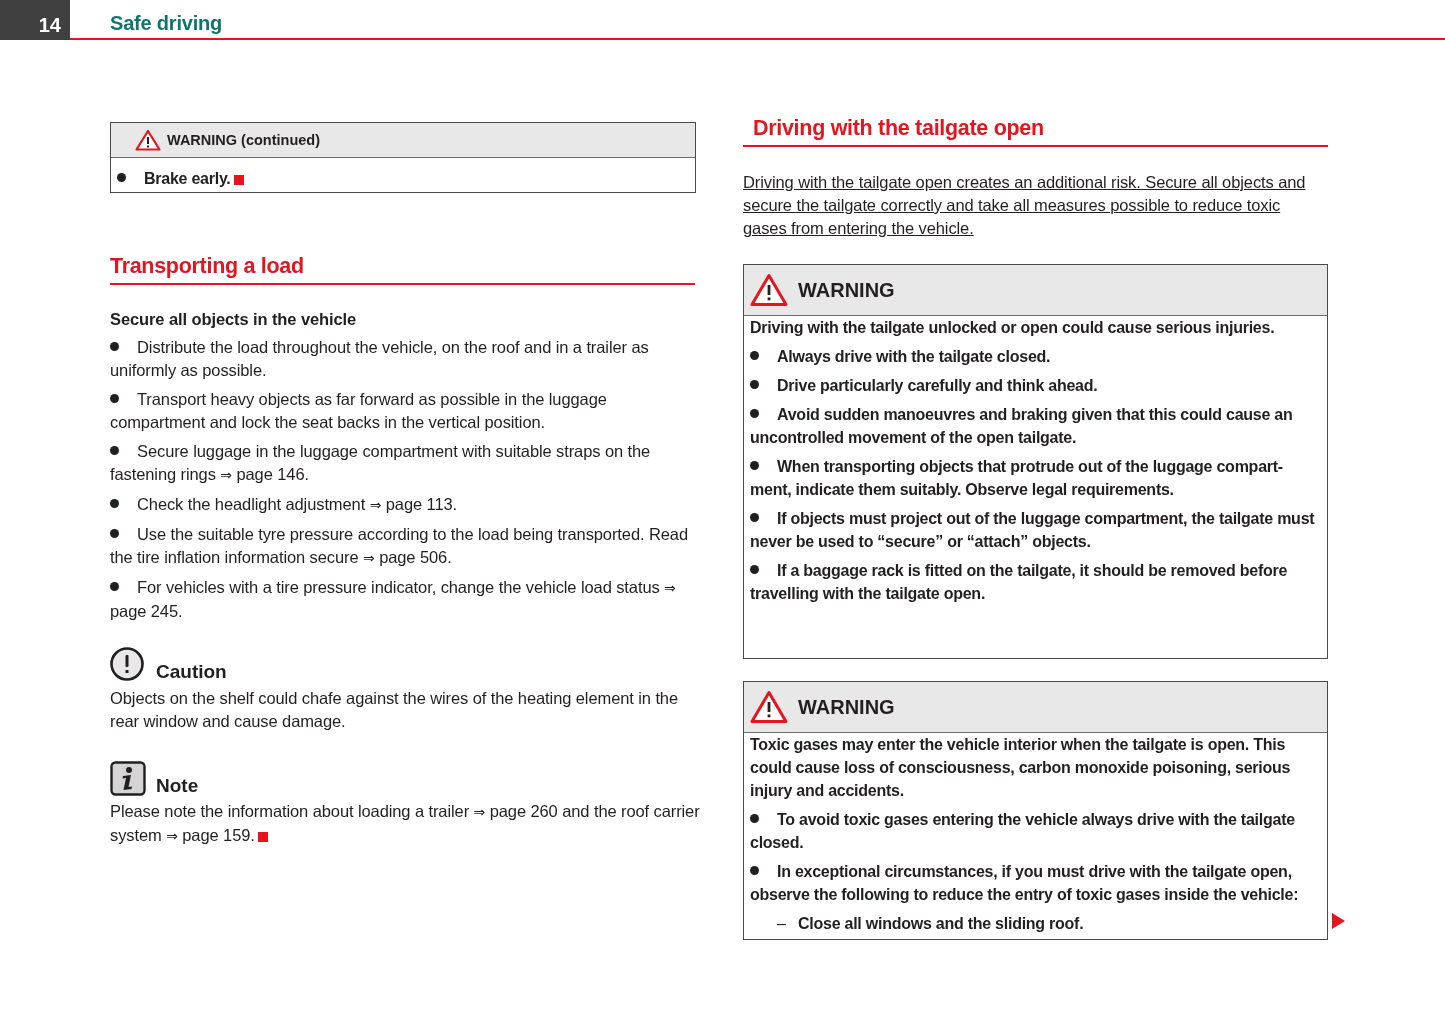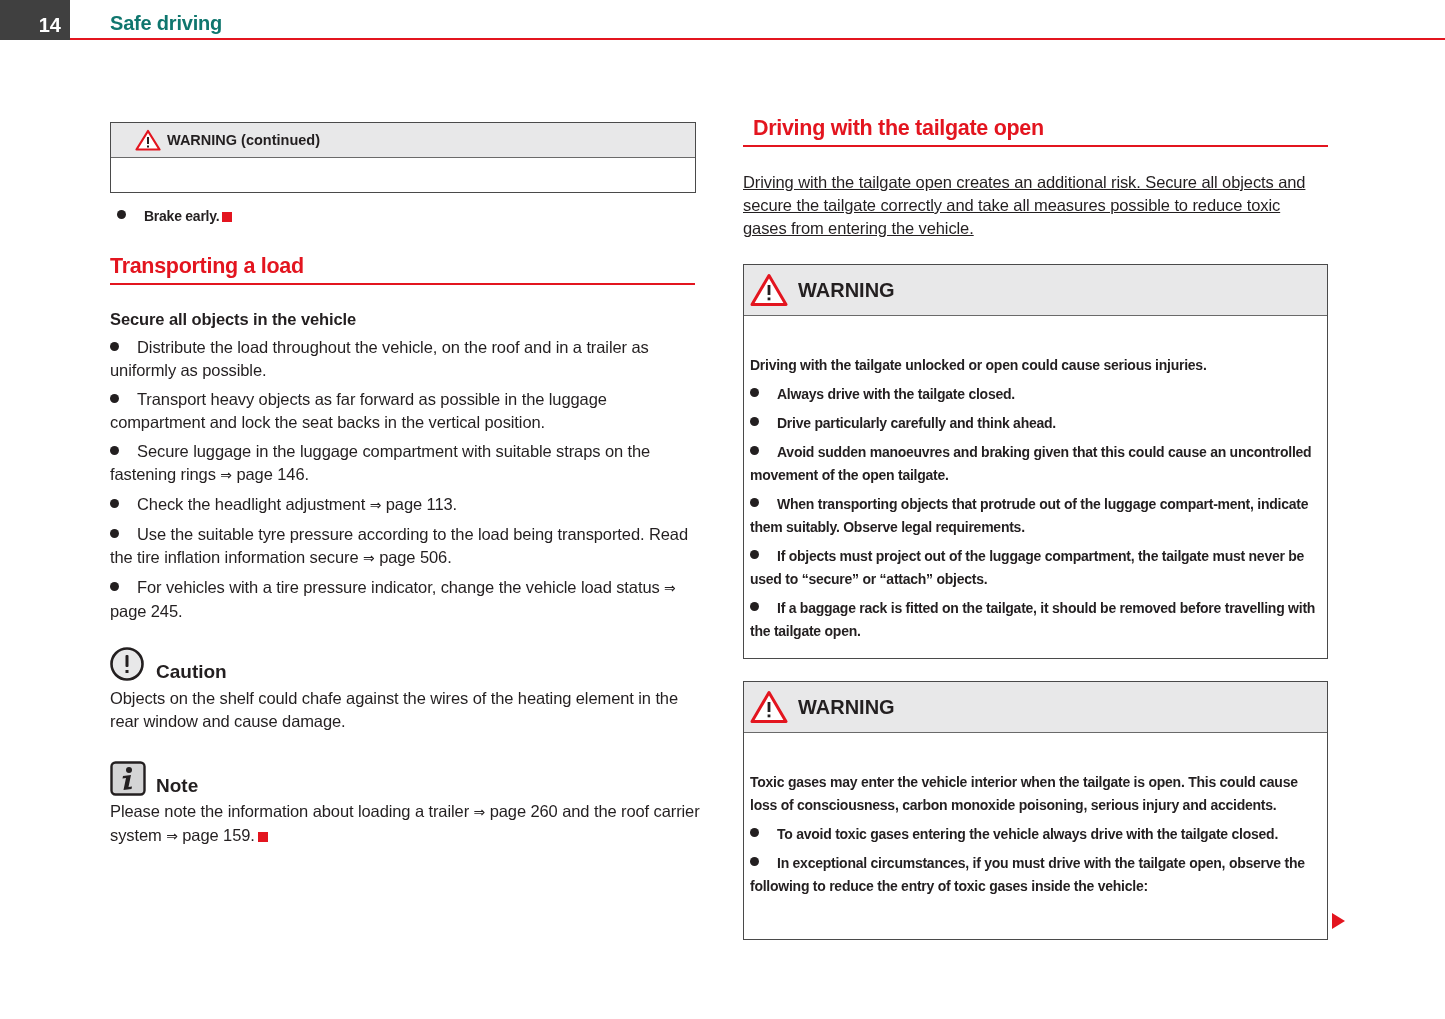--- a/index.html
+++ b/index.html
@@ -9,21 +9,21 @@
     .page-header { position: absolute; left: 0; top: 0; width: 1445px; height: 41px; }
     .page-number-box { position: absolute; left: 0; top: 0; width: 70px; height: 40px; background: #404040;
       color: #fff; font-weight: bold; font-size: 20px; line-height: 52px; text-align: right; box-sizing: border-box; padding-right: 8px; }
     .page-number-box span { display:inline-block; line-height: 1; position: absolute; right: 9px; top: 15px; }
     .header-rule { position: absolute; left: 70px; top: 38px; width: 1375px; height: 2px; background: #e3151f; }
     .chapter-title { position: absolute; left: 110px; top: 12px; font-size: 20px; font-weight: bold; color: #0f766e; letter-spacing: -0.2px; }
 
     .warn-box { position: absolute; border: 1px solid #4a4a4a; background: #fff; box-sizing: border-box; }
     .warn-head { background: #e8e8e9; border-bottom: 1px solid #6a6a6a; display: flex; align-items: center; }
     .warn-title { font-weight: bold; color: #231f20; }
-    .warn-body { padding: 0 6px; font-weight: bold; font-size: 14px; line-height: 23px; letter-spacing: -0.25px; margin-top: 38px; }
+    .warn-body { padding: 0 6px; font-weight: bold; font-size: 16px; line-height: 23px; letter-spacing: -0.25px; }
     .warn-body p { margin: 0 0 6px 0; }
     .bullet-dot { display: inline-block; width: 9px; height: 9px; border-radius: 50%; background: #231f20; margin-right: 18px; vertical-align: 2px; }
 
     .sec-title { position: absolute; font-size: 21.5px; font-weight: bold; color: #e3151f; letter-spacing: -0.3px; }
     .sec-rule { position: absolute; height: 1.5px; background: #e3151f; }
 
     .body-text { font-size: 16.5px; line-height: 23px; color: #231f20; letter-spacing: -0.1px; }
     .body-text p { margin: 0 0 6px 0; }
 
     .end-square { display: inline-block; width: 10px; height: 10px; background: #e3151f; vertical-align: -1px; margin-left: 3px; }
@@ -126,16 +126,17 @@
       <path d="M19 2.5 L36 31.5 L2 31.5 Z" fill="#fff" stroke="#e3151f" stroke-width="3" stroke-linejoin="round"></path>
       <rect x="17.6" y="12" width="2.8" height="10" fill="#231f20"></rect>
       <rect x="17.6" y="24.5" width="2.8" height="2.8" fill="#231f20"></rect>
     </svg>
     <span class="warn-title" style="font-size:20px;">WARNING</span>
   </div>
   <div class="warn-body" style="padding-top:0px;">
     <p>Toxic gases may enter the vehicle interior when the tailgate is open. This could cause loss of consciousness, carbon monoxide poisoning, serious injury and accidents.</p>
     <p><span class="bullet-dot"></span><span>To avoid toxic gases entering the vehicle always drive with the tailgate closed.</span></p>
     <p><span class="bullet-dot"></span><span>In exceptional circumstances, if you must drive with the tailgate open, observe the following to reduce the entry of toxic gases inside the vehicle:</span></p>
+    <p style="padding-left:27px;"><span style="display:inline-block; width:21px; font-weight:normal;">–</span><span>Close all windows and the sliding roof.</span></p>
   </div>
 </div>
 
 <div class="continue-arrow"></div>
 
 </body></html>

